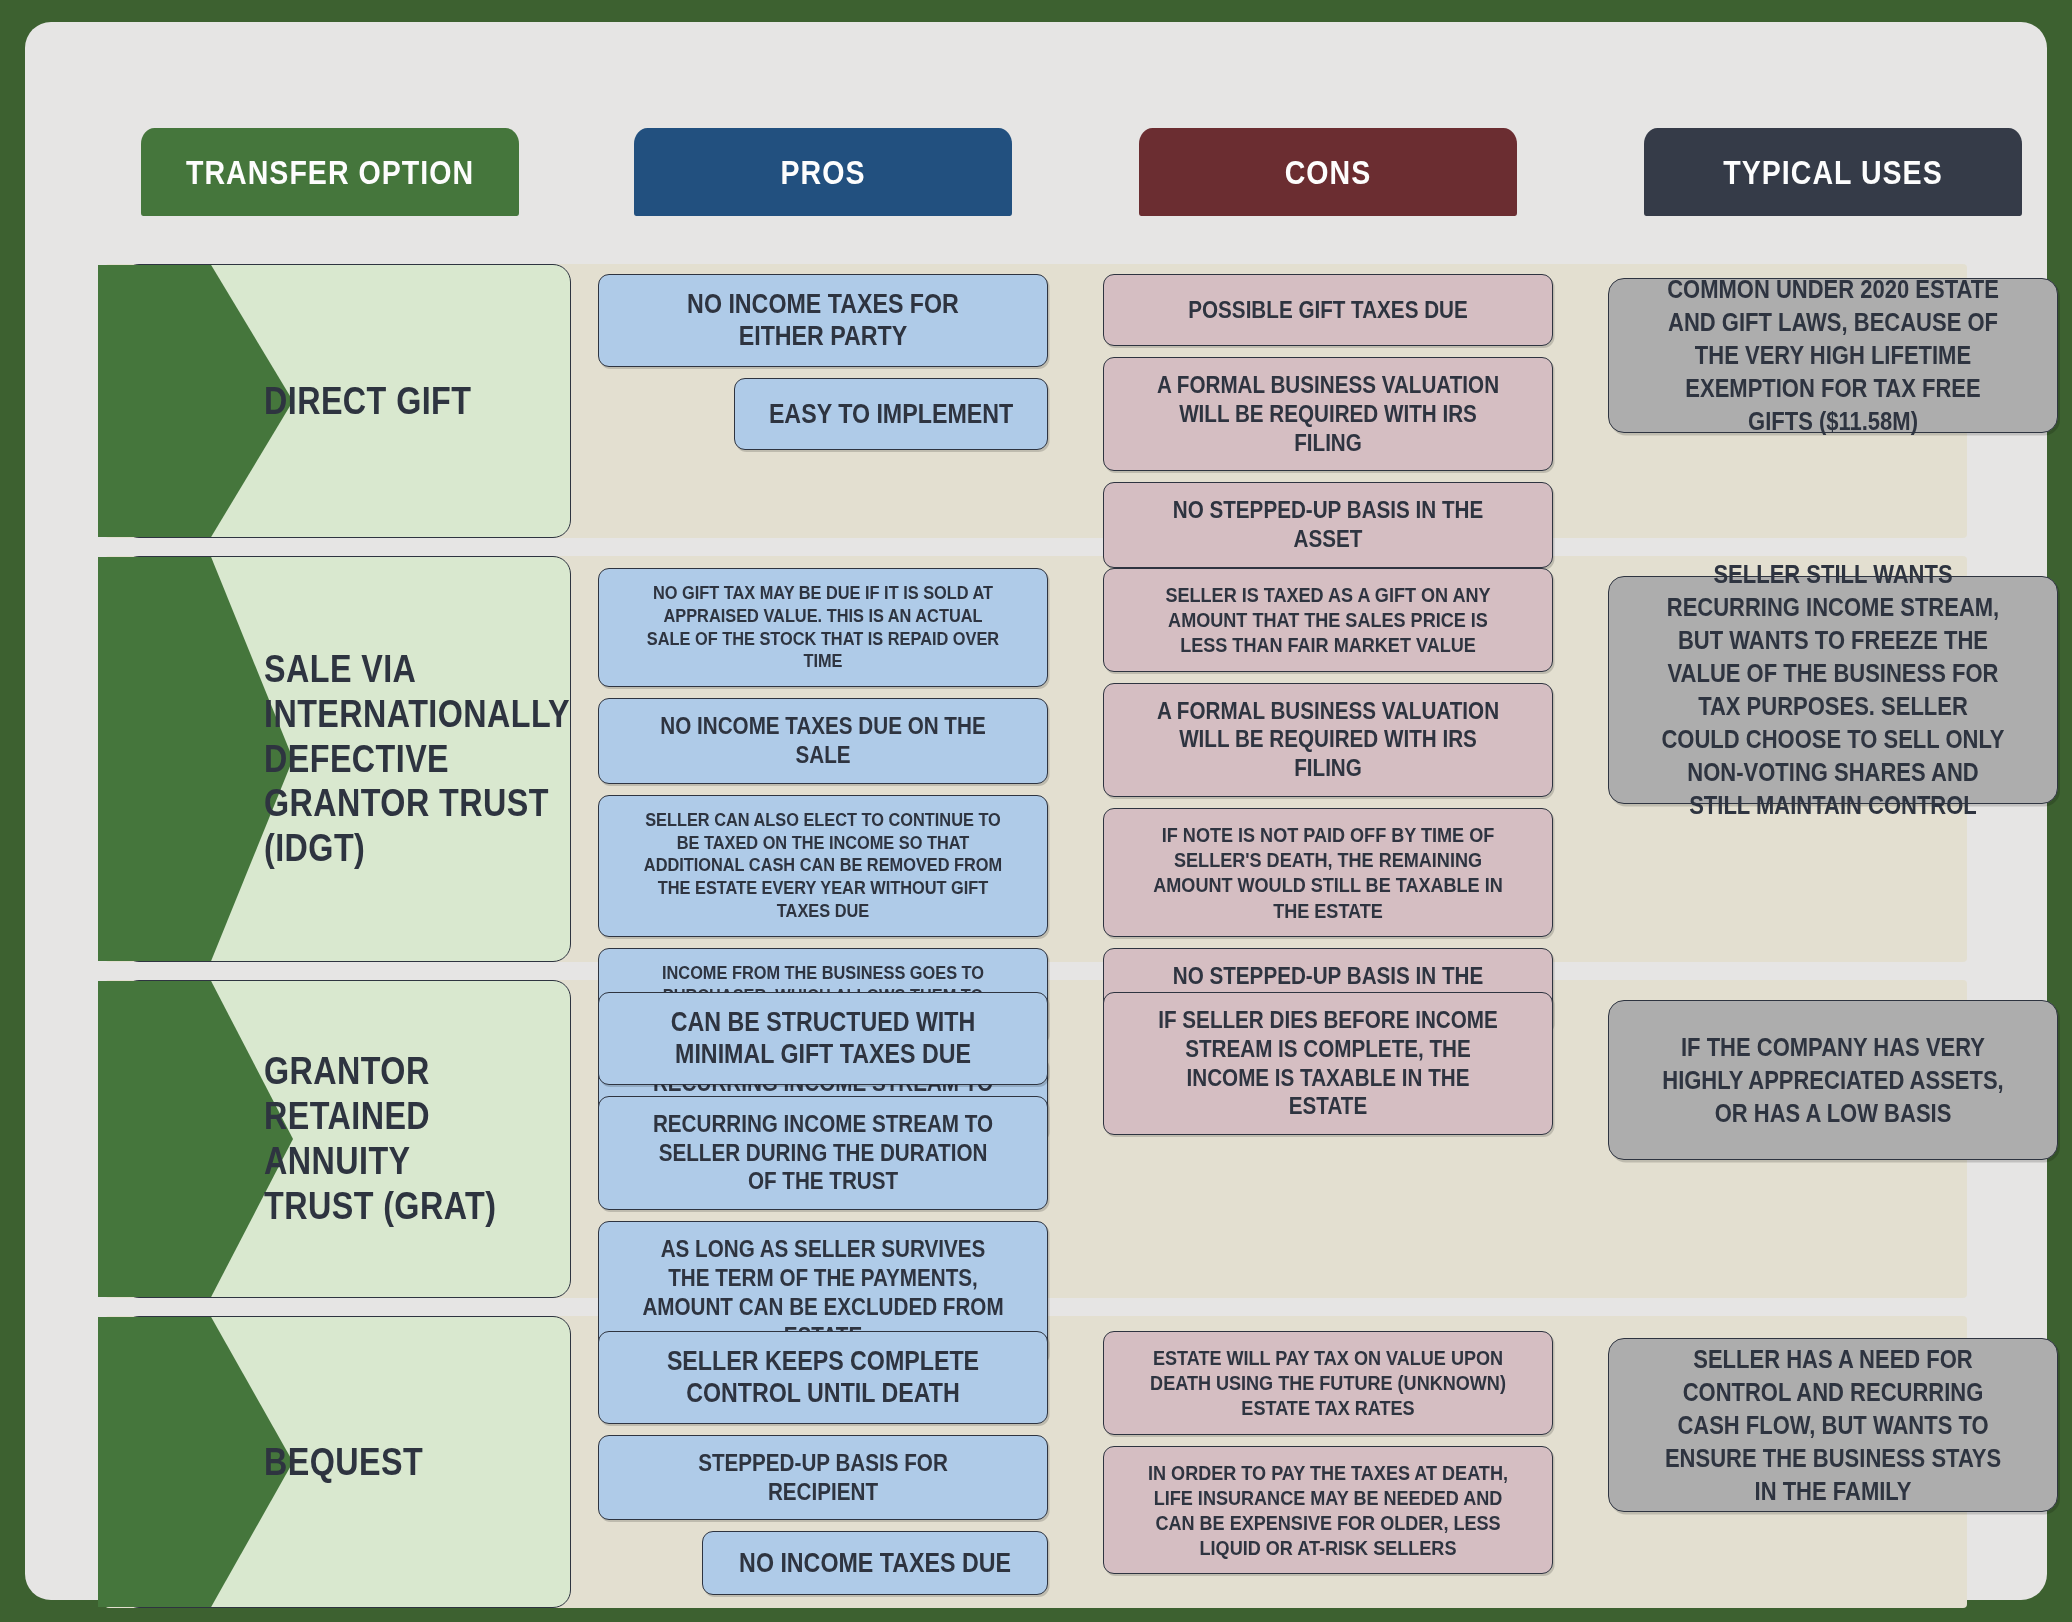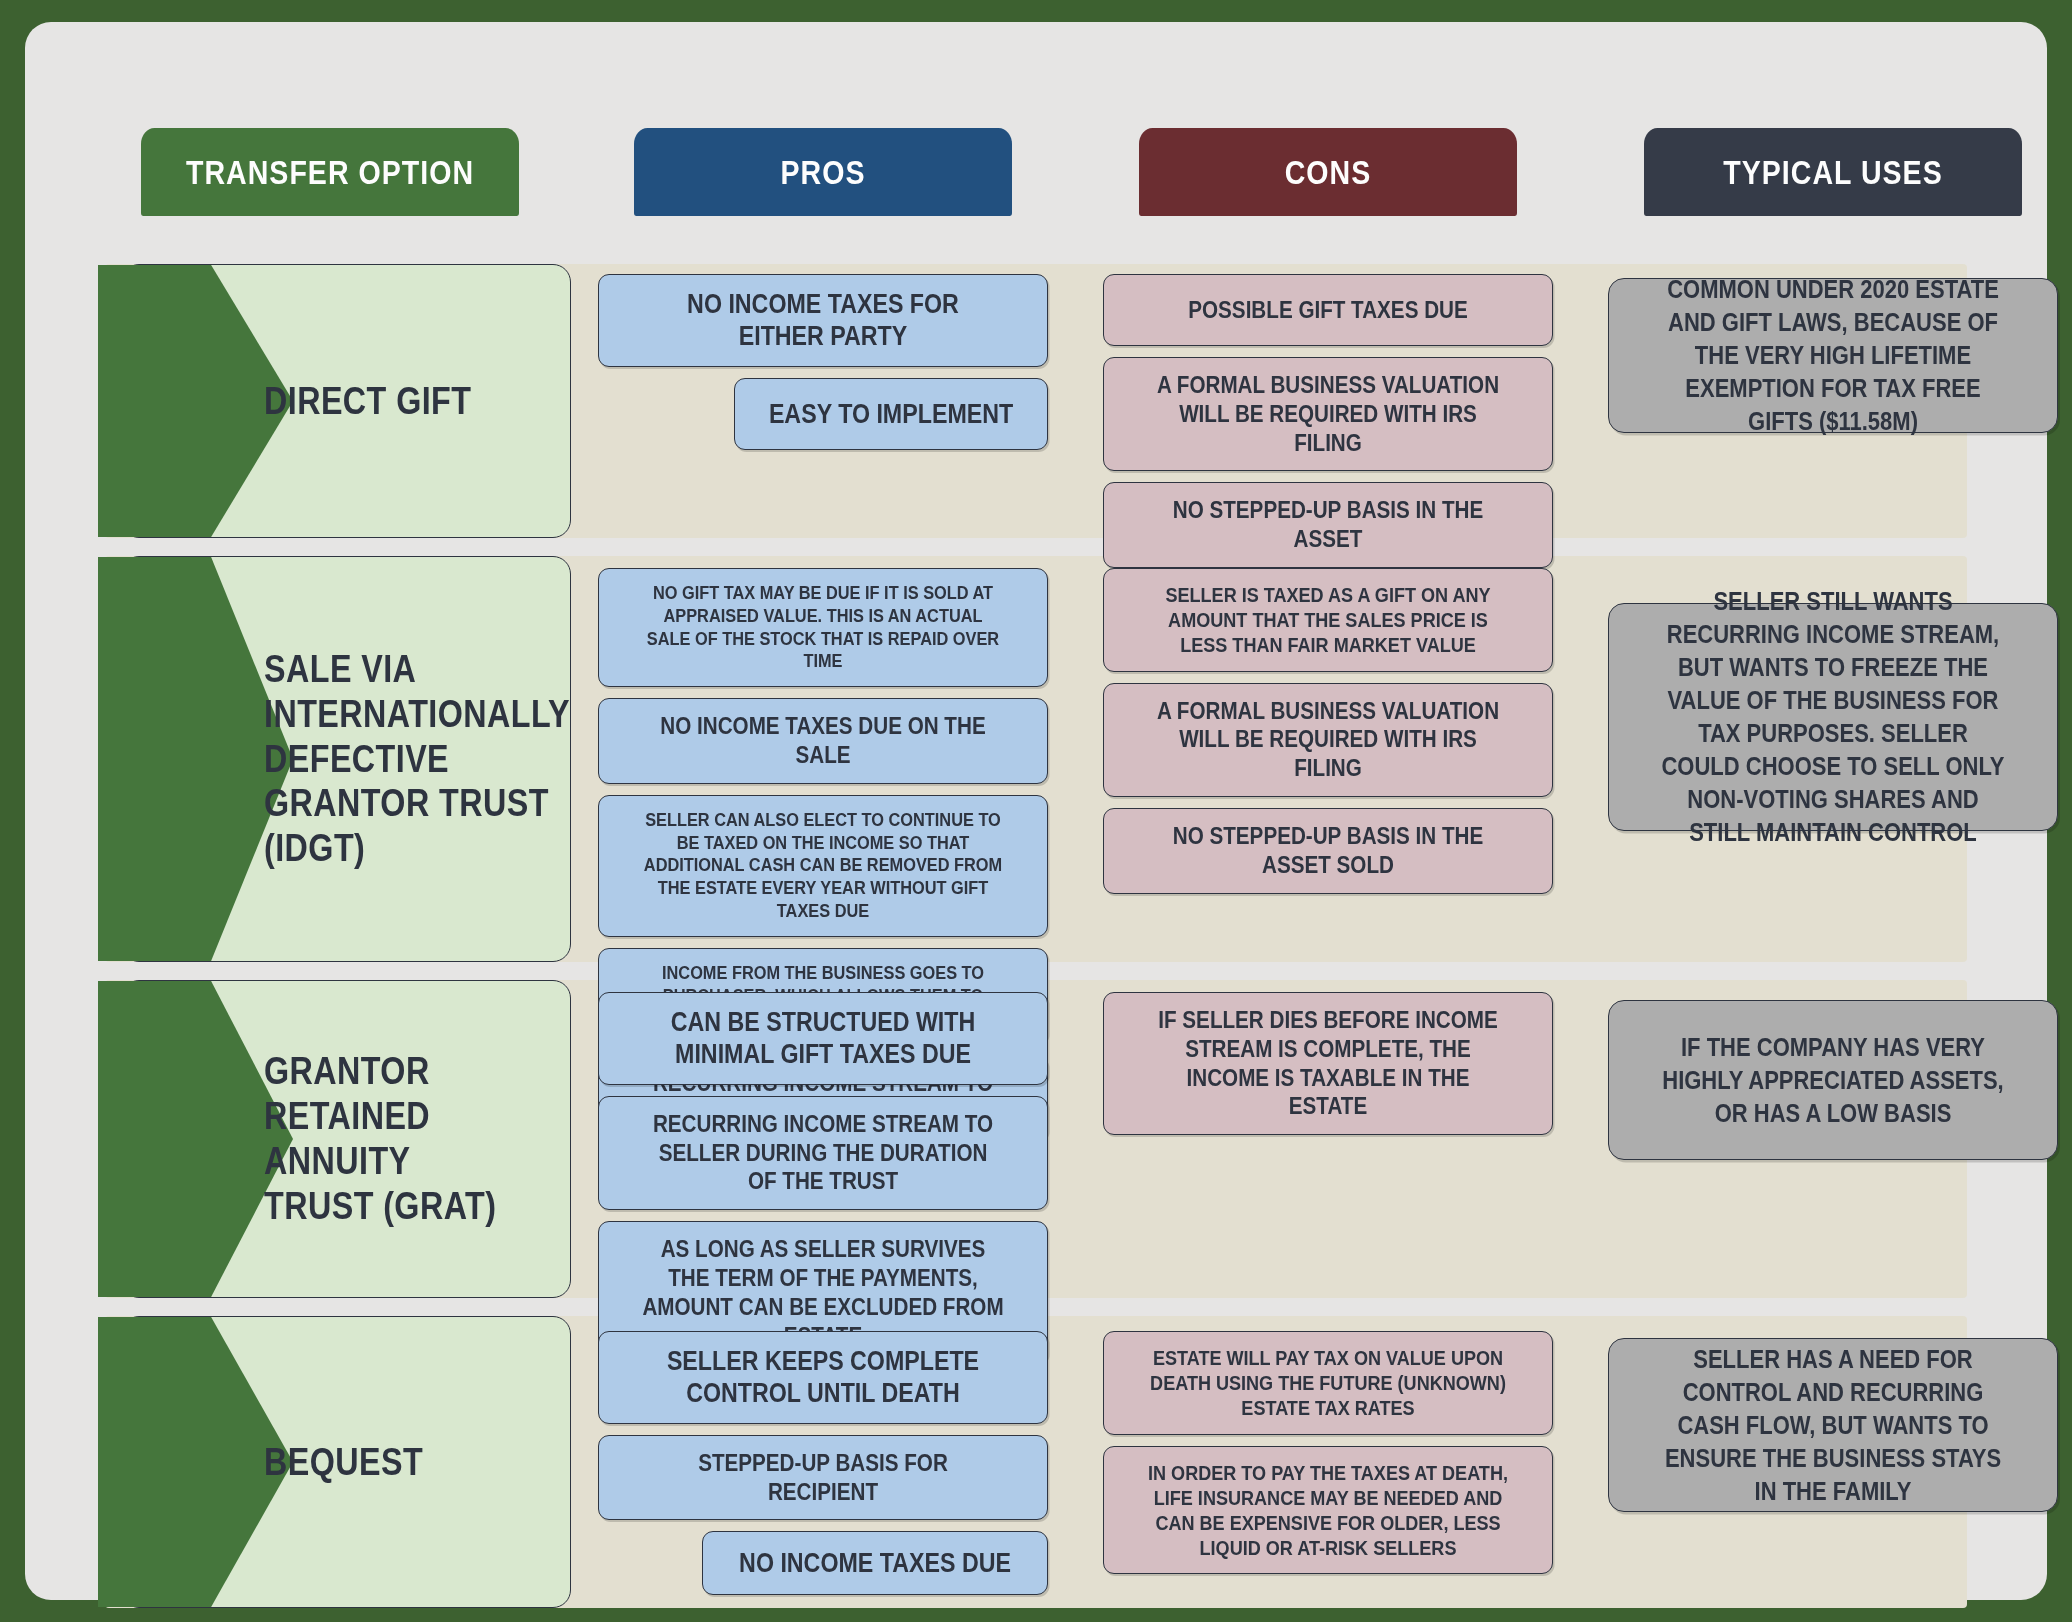--- a/index.html
+++ b/index.html
@@ -186,21 +186,21 @@
     padding: 18px 24px;
     box-shadow: 2px 2.5px 0 rgba(0,0,0,0.16);
   }
   .uses-box span {
     display: block;
     transform: scaleX(0.88);
     transform-origin: center;
     width: 113%;
   }
   .uses-box.r1 { top: 230px;  height: 155px; }
-  .uses-box.r2 { top: 555px;  height: 228px; }
+  .uses-box.r2 { top: 528px;  height: 228px; }
   .uses-box.r3 { top: 952px;  height: 160px; }
   .uses-box.r4 { top: 1290px; height: 174px; }
 </style>
 </head>
 <body>
 
 <div class="board">
   <div class="grid">
 
     <div class="band b1"></div>
@@ -278,20 +278,23 @@
         </div>
     </div>
 
     <div class="stack r2 col-cons">
       <div class="chip chip-cons t-sm h-2">
           <span>SELLER IS TAXED AS A GIFT ON ANY AMOUNT THAT THE SALES PRICE IS LESS THAN FAIR MARKET VALUE</span>
         </div>
       <div class="chip chip-cons t-md h-2">
           <span>A FORMAL BUSINESS VALUATION WILL BE REQUIRED WITH IRS FILING</span>
         </div>
+      <div class="chip chip-cons t-sm h-3">
+          <span>IF NOTE IS NOT PAID OFF BY TIME OF SELLER'S DEATH, THE REMAINING AMOUNT WOULD STILL BE TAXABLE IN THE ESTATE</span>
+        </div>
       <div class="chip chip-cons t-md h-2">
           <span>NO STEPPED-UP BASIS IN THE ASSET SOLD</span>
         </div>
     </div>
 
     <div class="uses-box r2">
       <span>SELLER STILL WANTS RECURRING INCOME STREAM, BUT WANTS TO FREEZE THE VALUE OF THE BUSINESS FOR TAX PURPOSES.  SELLER COULD CHOOSE TO SELL ONLY NON-VOTING SHARES AND STILL MAINTAIN CONTROL</span>
     </div>
 
     <div class="opt-cell r3">

